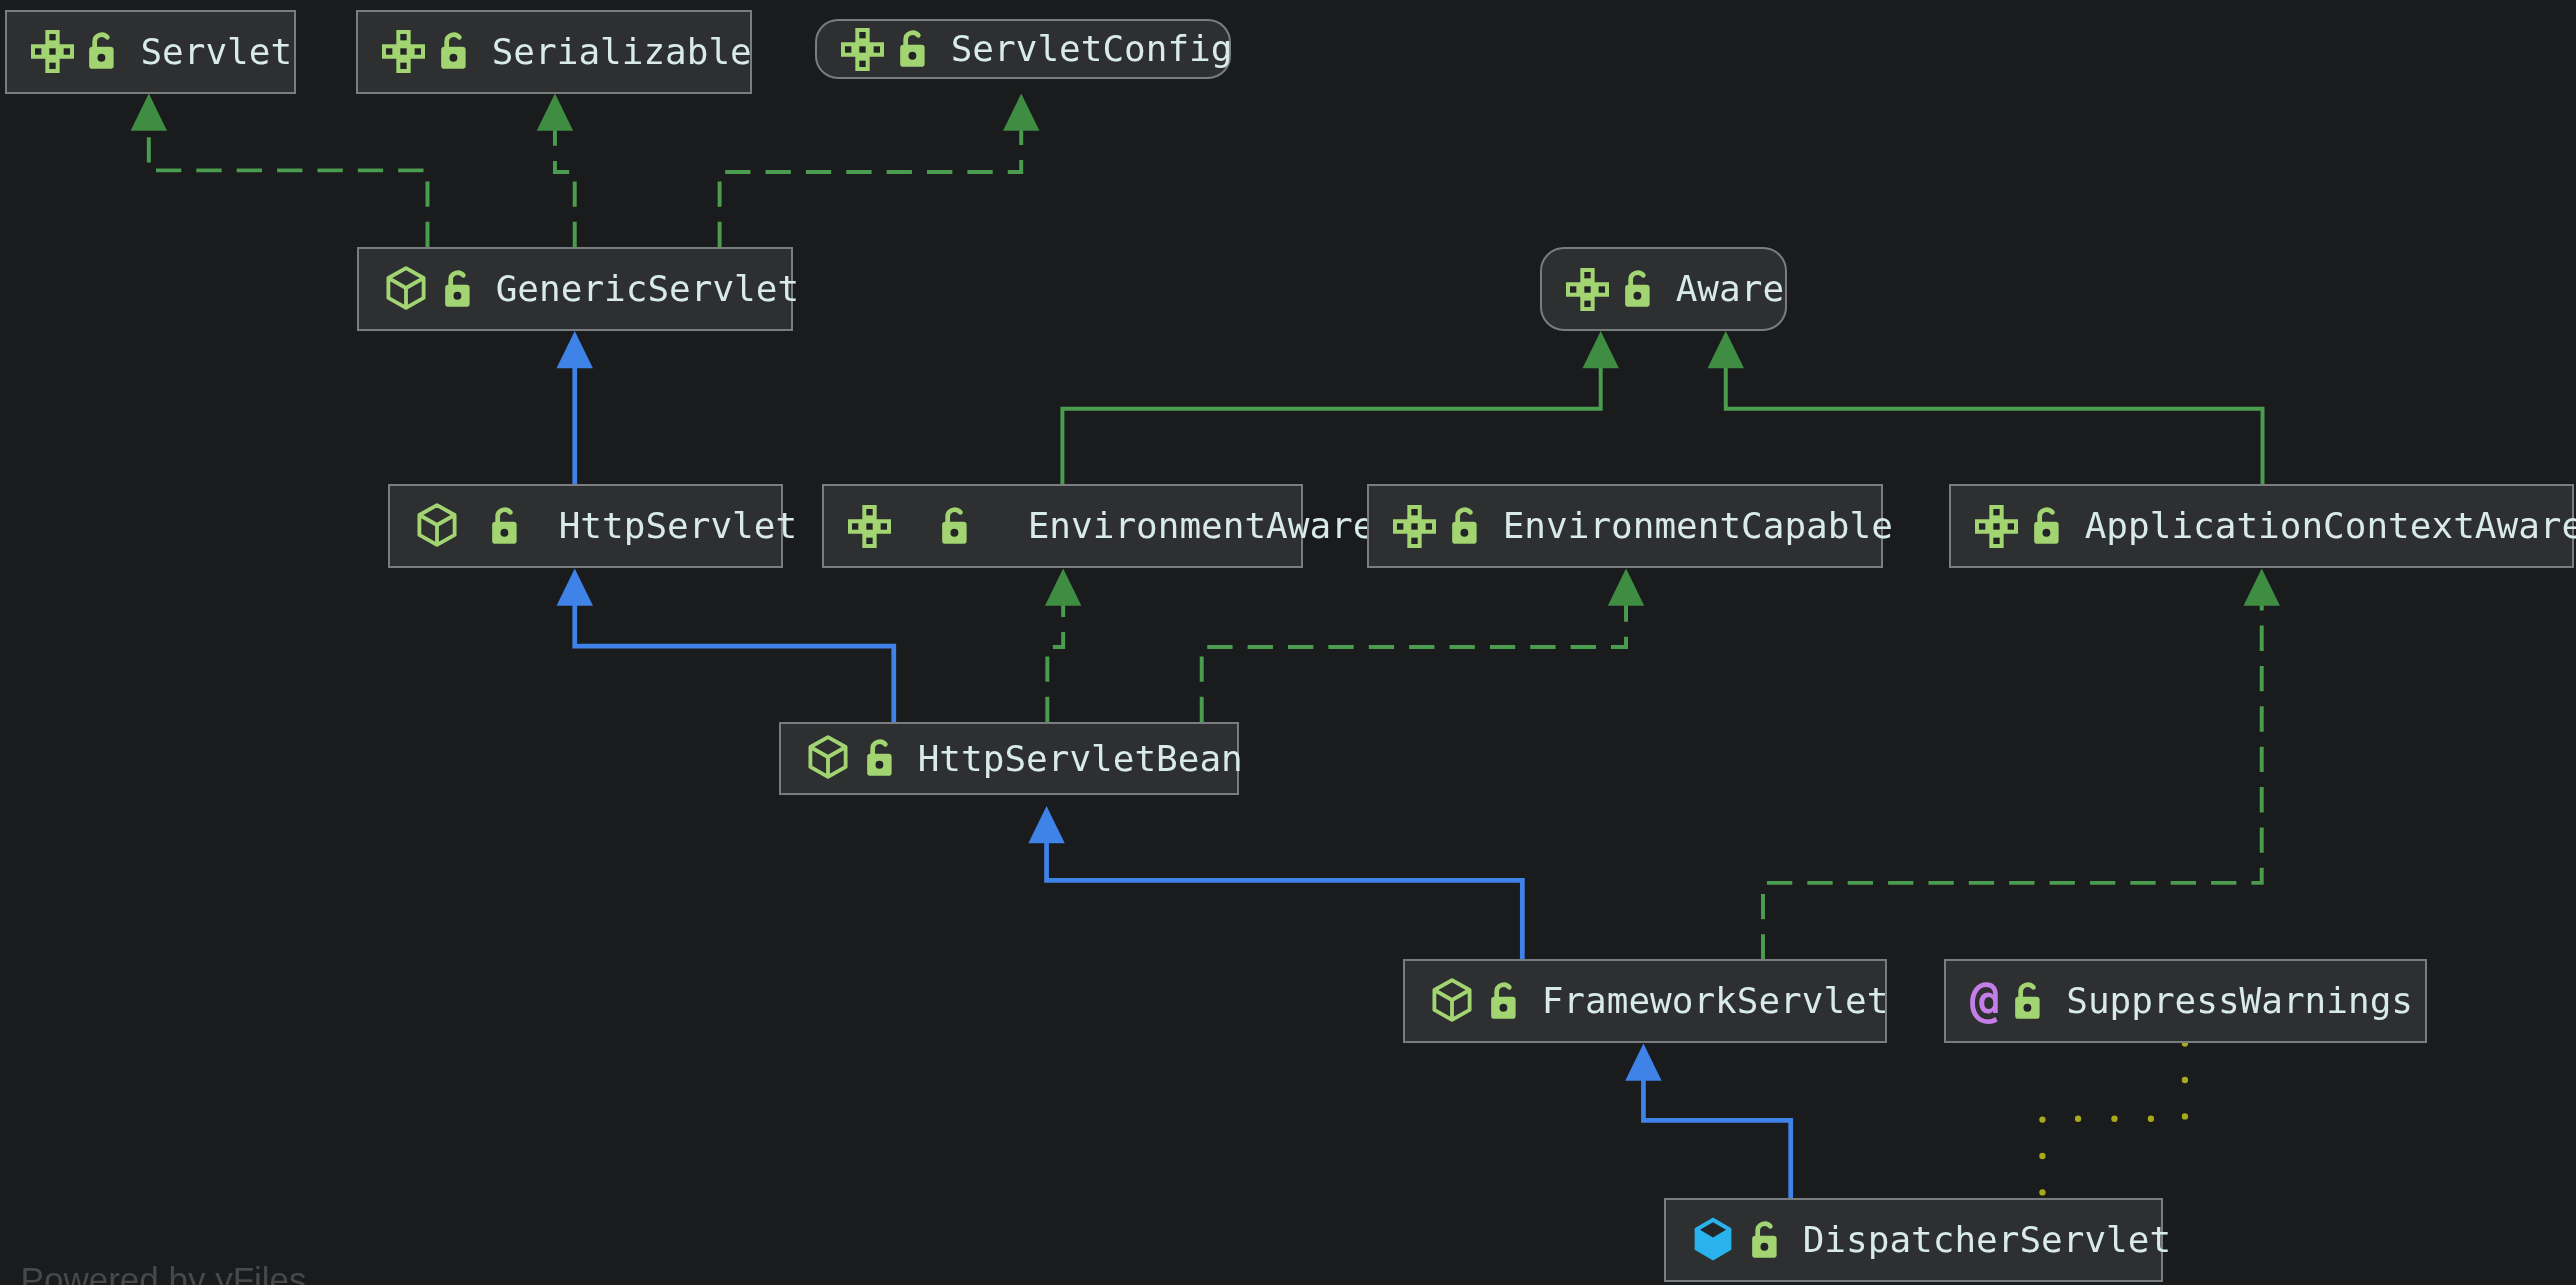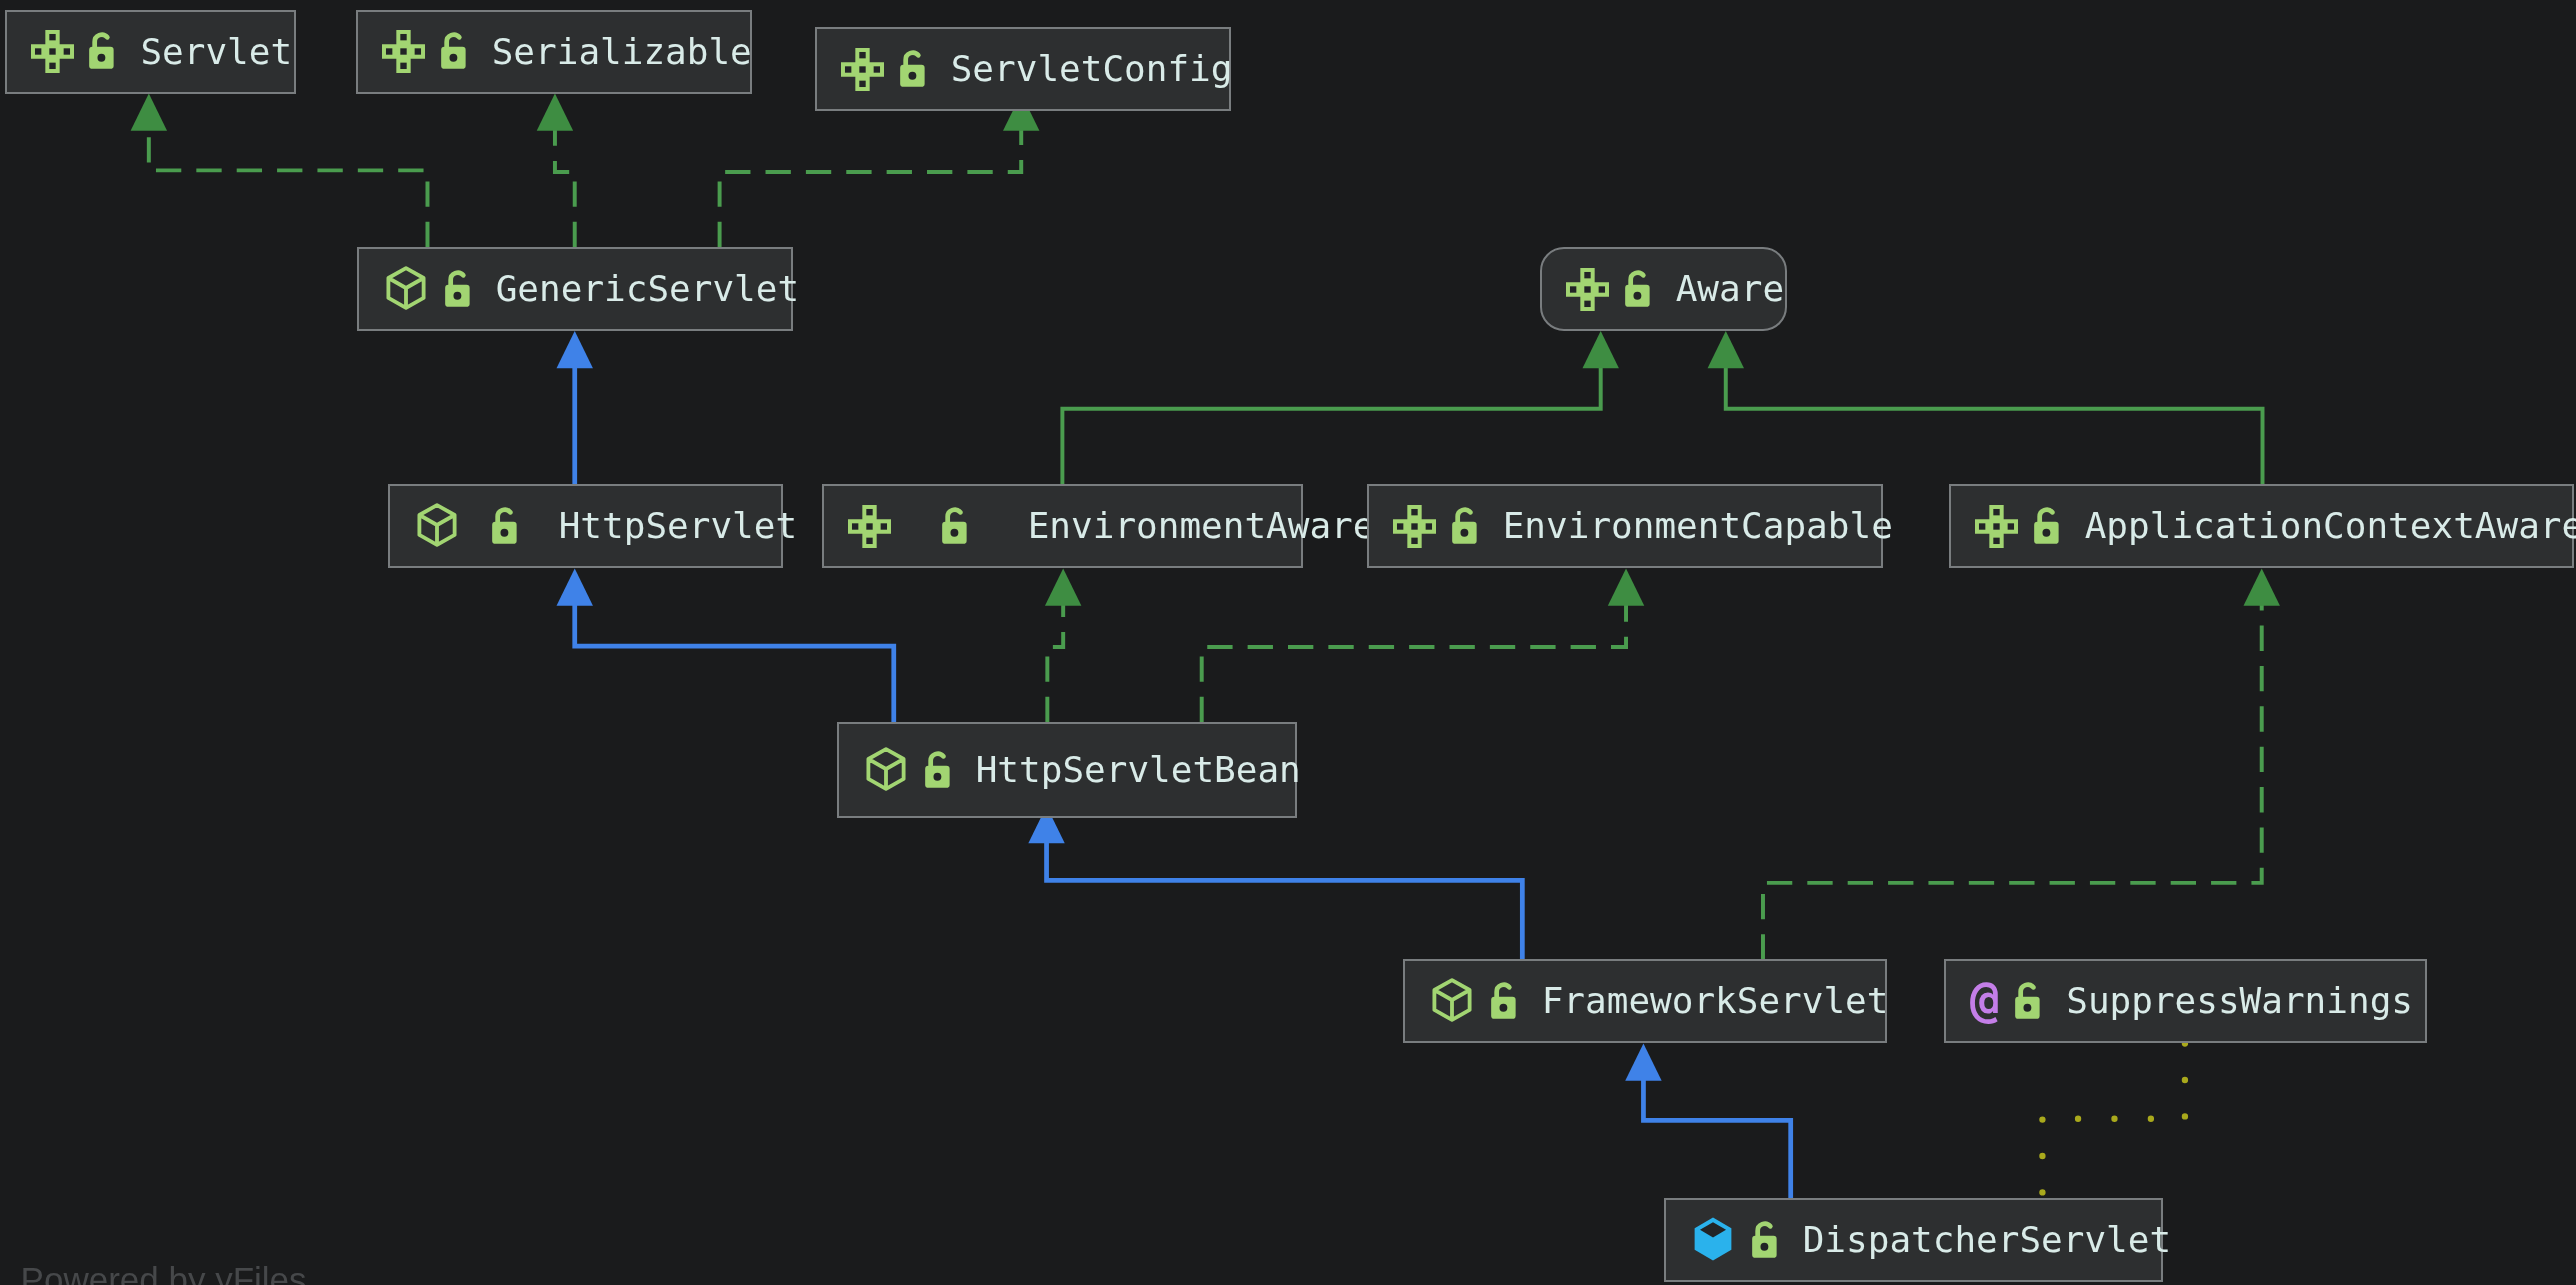--- a/index.html
+++ b/index.html
@@ -129,21 +129,21 @@
         </span>
     <span class="icon lock-icon">
           <svg width="30" height="43" viewBox="0 0 38 54">
        <path d="M11 22 V15 A9 9 0 0 1 27 9" fill="none" stroke="#a2d572" stroke-width="6" stroke-linecap="round"></path>
        <rect x="4" y="21" width="31" height="28" rx="4" fill="#a2d572"></rect>
        <circle cx="19.5" cy="35" r="5" fill="#222426"></circle>
      </svg>
         </span>
     <span class="node-label">Serializable</span>
   </div>
-      <div class="node" style="left: 815px; top: 27px; width: 416px; height: 84px;">
+      <div class="node" style="left: 815px; top: 19px; width: 416px; height: 60px; border-radius: 23px;">
     <span class="icon kind-icon">
           <svg width="43" height="43" viewBox="0 0 54 54">
        <path d="M18 0 H36 V18 H54 V36 H36 V54 H18 V36 H0 V18 H18 Z" fill="#a2d572"></path>
        <rect x="23" y="5" width="8" height="8" fill="#222426"></rect>
        <rect x="5" y="23" width="8" height="8" fill="#222426"></rect>
        <rect x="23" y="23" width="8" height="8" fill="#222426"></rect>
        <rect x="41" y="23" width="8" height="8" fill="#222426"></rect>
        <rect x="23" y="41" width="8" height="8" fill="#222426"></rect>
      </svg>
         </span>
@@ -259,21 +259,21 @@
         </span>
     <span class="icon lock-icon">
           <svg width="30" height="43" viewBox="0 0 38 54">
        <path d="M11 22 V15 A9 9 0 0 1 27 9" fill="none" stroke="#a2d572" stroke-width="6" stroke-linecap="round"></path>
        <rect x="4" y="21" width="31" height="28" rx="4" fill="#a2d572"></rect>
        <circle cx="19.5" cy="35" r="5" fill="#222426"></circle>
      </svg>
         </span>
     <span class="node-label">ApplicationContextAware</span>
   </div>
-      <div class="node" style="left: 837px; top: 722px; width: 460px; height: 96px;">
+      <div class="node" style="left: 779px; top: 722px; width: 460px; height: 73px;">
     <span class="icon kind-icon">
           <svg width="46" height="49" viewBox="0 0 60 64">
        <path d="M30 4 L53 17 L53 43 L30 56 L7 43 L7 17 Z M7 17 L30 30 M53 17 L30 30 M30 30 L30 56" fill="none" stroke="#a2d572" stroke-width="5" stroke-linejoin="round"></path>
      </svg>
         </span>
     <span class="icon lock-icon">
           <svg width="30" height="43" viewBox="0 0 38 54">
        <path d="M11 22 V15 A9 9 0 0 1 27 9" fill="none" stroke="#a2d572" stroke-width="6" stroke-linecap="round"></path>
        <rect x="4" y="21" width="31" height="28" rx="4" fill="#a2d572"></rect>
        <circle cx="19.5" cy="35" r="5" fill="#222426"></circle>

